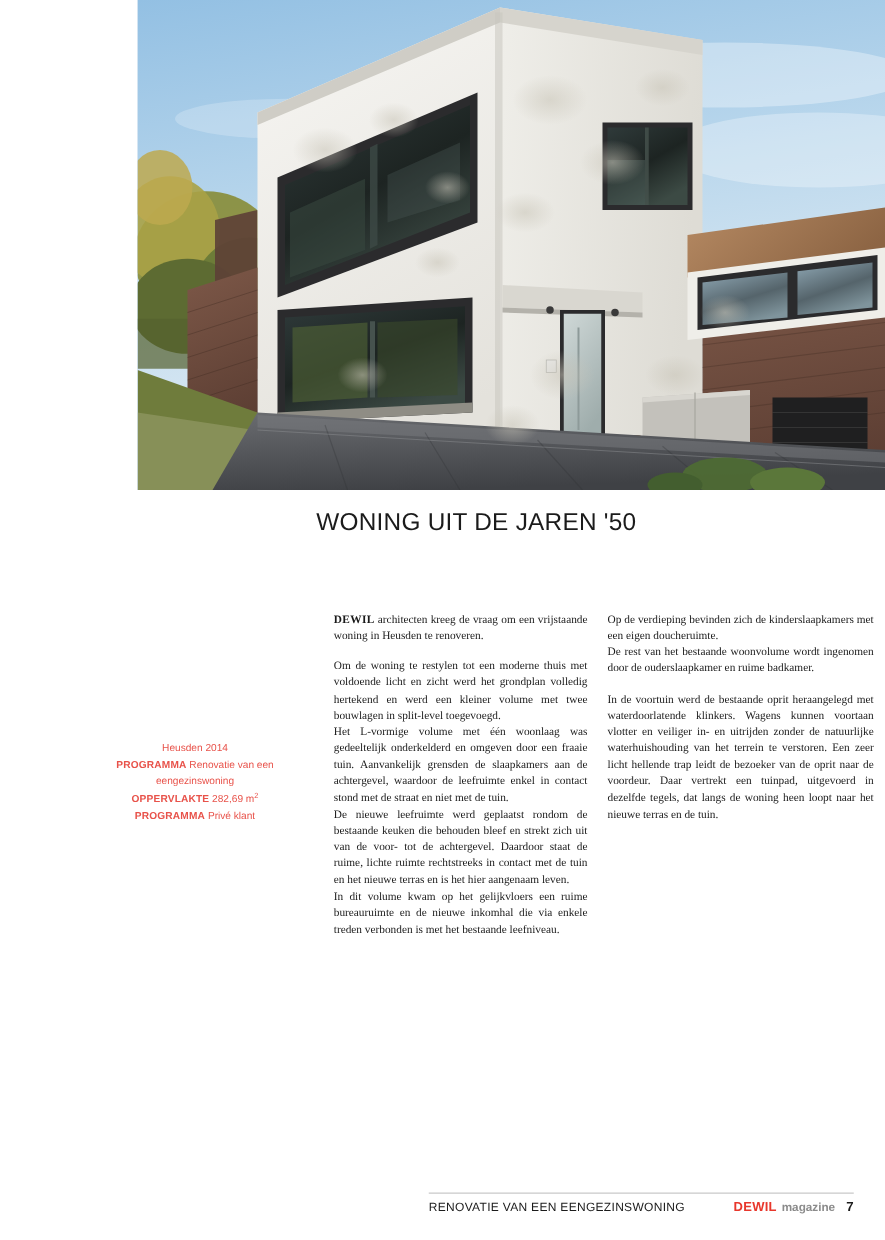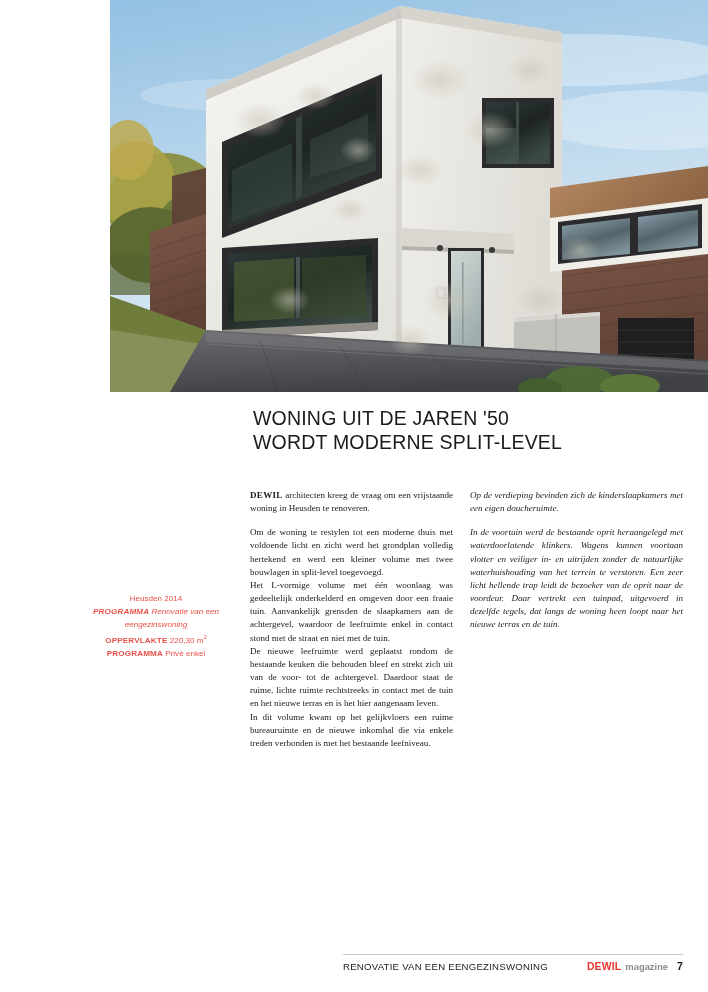--- a/index.html
+++ b/index.html
@@ -52,38 +52,38 @@
     position: absolute;
     left: 70px;
     top: 592px;
     width: 172px;
     text-align: center;
     color: #e8524a;
     font-size: 8.1px;
     line-height: 13.1px;
   }
   .meta-row { white-space: nowrap; }
-  .meta-row.wrap { white-space: normal; font-style: italic; }
+  .meta-row.wrap { white-space: normal; }
   .meta-key { font-weight: 700; letter-spacing: 0.15px; }
   .meta-val { font-weight: 400; }
   .sup { font-size: 6px; vertical-align: super; }
 
   
   .col {
     position: absolute;
     top: 489px;
     width: 203px;
     font-family: "Liberation Serif", serif;
     font-size: 9.05px;
     line-height: 13.15px;
     color: #1a1a1a;
     text-align: justify;
   }
-  .col-left  { left: 250px; }
-  .col-right { left: 470px; width: 213px; font-style: italic; }
+  .col-left  { left: 267px; }
+  .col-right { left: 486px; width: 213px; }
 
   .col p { margin: 0; }
   .col p + p { margin-top: 11px; }
   .brand-lead { font-weight: 700; letter-spacing: 0.3px; }
 
   
   .footer-rule {
     position: absolute;
     left: 343px;
     top: 954px;
@@ -321,51 +321,51 @@
         <ellipse cx="240" cy="210" rx="18" ry="12" fill="url(#blotch)"></ellipse>
         <ellipse cx="180" cy="300" rx="20" ry="14" fill="url(#blotch)"></ellipse>
         <ellipse cx="430" cy="300" rx="24" ry="16" fill="url(#blotch)"></ellipse>
         <ellipse cx="470" cy="250" rx="20" ry="14" fill="url(#blotch)"></ellipse>
       </g>
     </svg>
   </div>
 
   <div class="title-block">
     <div class="title-line">WONING UIT DE JAREN '50</div>
-    <div class="title-line">WORDT MODERNE SPLIT-LEVEL</div>
   </div>
 
   <div class="meta">
     <div class="meta-row">
       <span class="meta-val">Heusden 2014</span>
     </div>
     <div class="meta-row wrap">
       <span class="meta-key">PROGRAMMA</span>
       <span class="meta-val">Renovatie van een eengezinswoning</span>
     </div>
     <div class="meta-row">
       <span class="meta-key">OPPERVLAKTE</span>
-      <span class="meta-val">220,30 m</span><span class="sup">2</span>
+      <span class="meta-val">282,69 m</span><span class="sup">2</span>
     </div>
     <div class="meta-row">
       <span class="meta-key">PROGRAMMA</span>
-      <span class="meta-val">Privé enkel</span>
+      <span class="meta-val">Privé klant</span>
     </div>
   </div>
 
   <div class="col col-left">
     <p><span class="brand-lead">DEWIL</span><span> architecten kreeg de vraag om een vrijstaande woning in Heusden te renoveren.</span></p>
     <p>Om de woning te restylen tot een moderne thuis met voldoende licht en zicht werd het grondplan volledig hertekend en werd een kleiner volume met twee bouwlagen in split-level toegevoegd.</p>
     <p style="margin-top:0">Het L-vormige volume met één woonlaag was gedeeltelijk onderkelderd en omgeven door een fraaie tuin. Aanvankelijk grensden de slaapkamers aan de achtergevel, waardoor de leefruimte enkel in contact stond met de straat en niet met de tuin.</p>
     <p style="margin-top:0">De nieuwe leefruimte werd geplaatst rondom de bestaande keuken die behouden bleef en strekt zich uit van de voor- tot de achtergevel. Daardoor staat de ruime, lichte ruimte rechtstreeks in contact met de tuin en het nieuwe terras en is het hier aangenaam leven.</p>
     <p style="margin-top:0">In dit volume kwam op het gelijkvloers een ruime bureauruimte en de nieuwe inkomhal die via enkele treden verbonden is met het bestaande leefniveau.</p>
   </div>
 
   <div class="col col-right">
     <p>Op de verdieping bevinden zich de kinderslaapkamers met een eigen doucheruimte.</p>
+    <p style="margin-top:0">De rest van het bestaande woonvolume wordt ingenomen door de ouderslaapkamer en ruime badkamer.</p>
     <p>In de voortuin werd de bestaande oprit heraangelegd met waterdoorlatende klinkers. Wagens kunnen voortaan vlotter en veiliger in- en uitrijden zonder de natuurlijke waterhuishouding van het terrein te verstoren. Een zeer licht hellende trap leidt de bezoeker van de oprit naar de voordeur. Daar vertrekt een tuinpad, uitgevoerd in dezelfde tegels, dat langs de woning heen loopt naar het nieuwe terras en de tuin.</p>
   </div>
 
   <div class="footer-rule"></div>
   <div class="footer">
     <div class="footer-left">RENOVATIE VAN EEN EENGEZINSWONING</div>
     <div class="footer-right">
       <span class="brand-dewil">DEWIL</span>
       <span class="brand-magazine">magazine</span>
       <span class="page-num">7</span>

